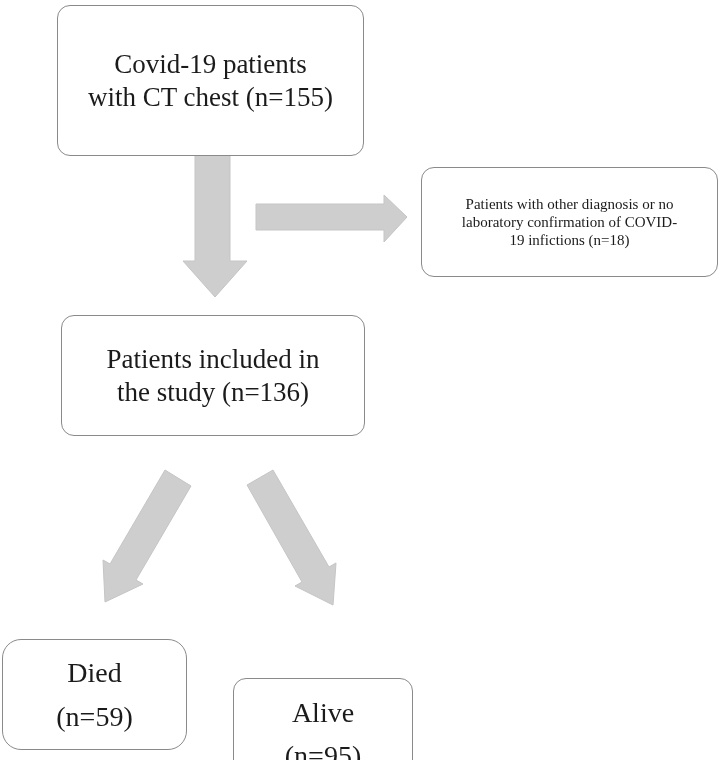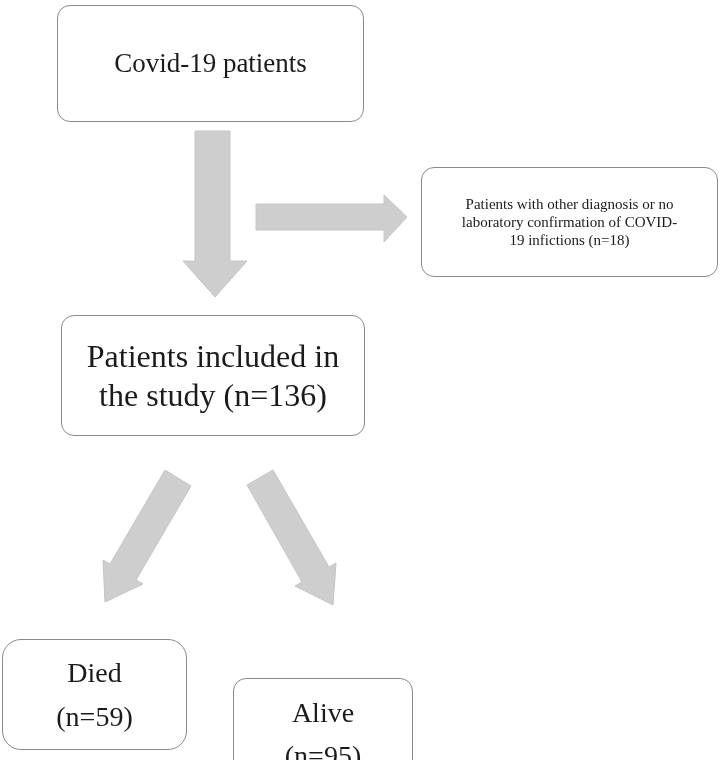--- a/index.html
+++ b/index.html
@@ -43,41 +43,42 @@
     border-radius: 13px;
     background: var(--background);
     display: flex;
     align-items: center;
     justify-content: center;
     text-align: center;
   }
   .box-text { width: 100%; }
   .tline { display: block; }
 
-  .box-source   { left: 57px;  top: 5px;   width: 307px; height: 117px; font-size: 27px; line-height: 1.2; }
+  .box-source   { left: 57px;  top: 5px;   width: 307px; height: 151px; font-size: 27px; line-height: 1.2; }
   .box-excluded { left: 421px; top: 167px; width: 297px; height: 110px; font-size: 15px; line-height: 1.2; }
-  .box-included { left: 61px;  top: 315px; width: 304px; height: 121px; font-size: 32px; line-height: 1.2; }
+  .box-included { left: 61px;  top: 315px; width: 304px; height: 121px; font-size: 27px; line-height: 1.2; }
   .box-died     { left: 2px;   top: 639px; width: 185px; height: 111px; font-size: 28px; line-height: 1.55; border-radius: 19px; }
   .box-alive    { left: 233px; top: 638px; width: 180px; height: 112px; font-size: 28px; line-height: 1.55; margin-top: 40px; }
 </style>
 </head>
 <body>
 
 <div class="canvas">
 
   <svg class="arrow-layer" viewBox="0 0 728 760" aria-hidden="true">
     <polygon class="arrow" points="195,131 230,131 230,261 247,261 215,297 183,261 195,261"></polygon>
     <polygon class="arrow" points="256,204 384,204 384,195 407,217 384,242 384,230 256,230"></polygon>
     <polygon class="arrow" points="165,470 191,486 136,580 143,584 105,602 103,560 110,564"></polygon>
     <polygon class="arrow" points="273,470 329,567 336,563 333,605 295,586 302,582 247,485"></polygon>
   </svg>
 
   <div class="box box-source">
     <div class="box-text">
       <span class="tline">Covid-19 patients</span>
+      <span class="tline">with CT chest (n=155)</span>
     </div>
   </div>
 
   <div class="box box-excluded">
     <div class="box-text">
       <span class="tline">Patients with other diagnosis or no</span>
       <span class="tline">laboratory confirmation of COVID-</span>
       <span class="tline">19 infictions (n=18)</span>
     </div>
   </div>

